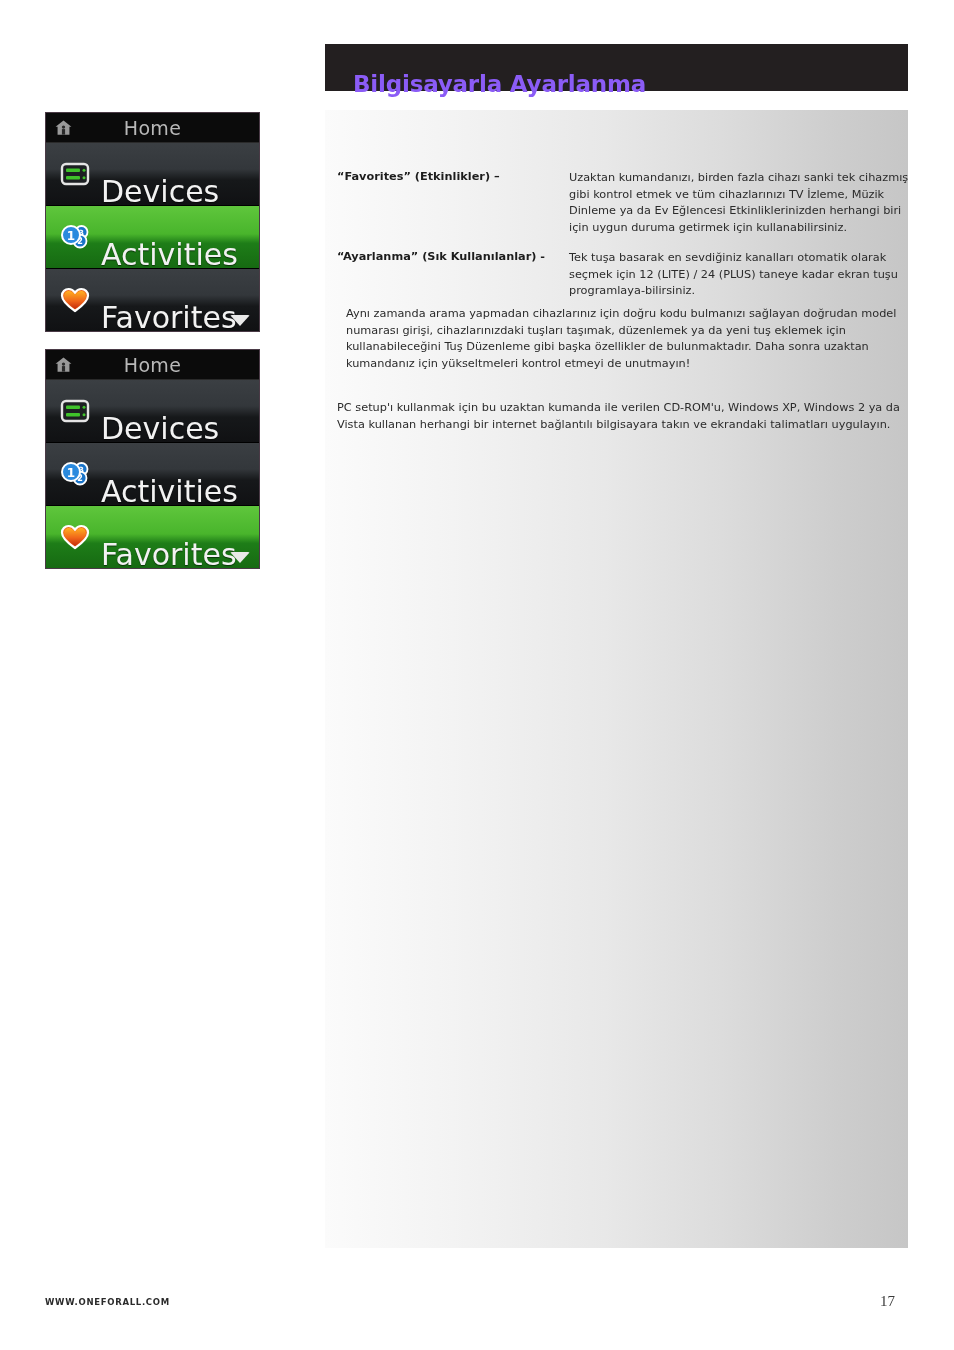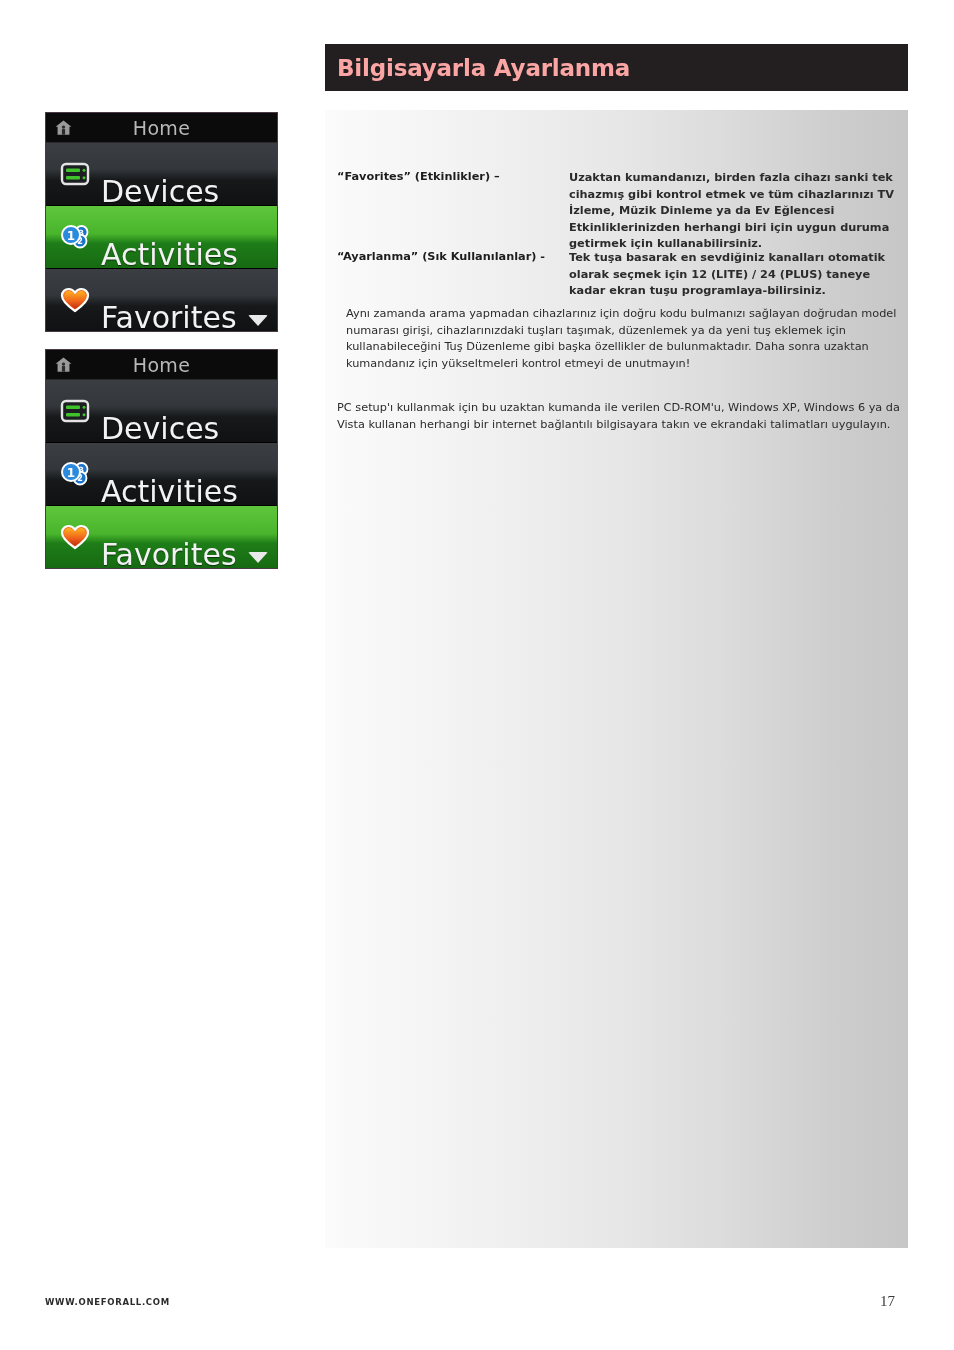--- a/index.html
+++ b/index.html
@@ -12,21 +12,21 @@
     height: 1350px;
     position: relative;
     font-family: "Liberation Sans", sans-serif;
     overflow: hidden;
   }
 
   
   .mockup {
     position: absolute;
     left: 45px;
-    width: 233px;
+    width: 215px;
     border: 1px solid #4a3a46;
     box-sizing: border-box;
     background: #6d28d9;
     overflow: hidden;
   }
   #mockup-1 { top: 112px; }
   #mockup-2 { top: 349px; }
 
   .screen-titlebar {
     height: 29px;
@@ -99,22 +99,22 @@
   
   .page-header {
     position: absolute;
     left: 325px;
     top: 44px;
     width: 583px;
     height: 47px;
     background: #231f20;
   }
   .page-header h1 {
-    margin: 0;
-    color: #fca5a5;
+    margin: 16px;
+    color: #8b5cf6;
     font-size: 23px;
     font-weight: bold;
     font-family: "DejaVu Sans", sans-serif;
     letter-spacing: -0.2px;
     position: absolute;
     left: 12px;
     top: 11px;
   }
 
   .content-panel {
@@ -158,21 +158,20 @@
   }
   .feature-desc {
     position: absolute;
     left: 232px;
     top: 0;
     width: 340px;
     font-size: 11.3px;
     line-height: 16.5px;
     color: #2b2b2b;
     font-family: "DejaVu Sans", sans-serif;
-    font-weight: bold;
   }
 
   
   .footer-url {
     position: absolute;
     left: 45px;
     top: 1297px;
     font-size: 8.5px;
     font-weight: bold;
     letter-spacing: 0.7px;
@@ -317,17 +316,17 @@
     <div class="feature-desc">Uzaktan kumandanızı, birden fazla cihazı sanki tek cihazmış gibi kontrol etmek ve tüm cihazlarınızı TV İzleme, Müzik Dinleme ya da Ev Eğlencesi Etkinliklerinizden herhangi biri için uygun duruma getirmek için kullanabilirsiniz.</div>
   </div>
 
   <div class="feature" id="feature-favorites">
     <div class="feature-term">“Ayarlanma” (Sık Kullanılanlar) -</div>
     <div class="feature-desc">Tek tuşa basarak en sevdiğiniz kanalları otomatik olarak seçmek için 12 (LITE) / 24 (PLUS) taneye kadar ekran tuşu programlaya-bilirsiniz.</div>
   </div>
 
   <div class="body-text" id="para-tail">Aynı zamanda arama yapmadan cihazlarınız için doğru kodu bulmanızı sağlayan doğrudan model numarası girişi, cihazlarınızdaki tuşları taşımak, düzenlemek ya da yeni tuş eklemek için kullanabileceğini Tuş Düzenleme gibi başka özellikler de bulunmaktadır. Daha sonra uzaktan kumandanız için yükseltmeleri kontrol etmeyi de unutmayın!</div>
 
-  <div class="body-text" id="para-pcsetup">PC setup'ı kullanmak için bu uzaktan kumanda ile verilen CD-ROM'u, Windows XP,  Windows 6 ya da Vista kullanan herhangi bir internet bağlantılı bilgisayara takın ve ekrandaki talimatları uygulayın.</div>
+  <div class="body-text" id="para-pcsetup">PC setup'ı kullanmak için bu uzaktan kumanda ile verilen CD-ROM'u, Windows XP,  Windows 2 ya da Vista kullanan herhangi bir internet bağlantılı bilgisayara takın ve ekrandaki talimatları uygulayın.</div>
 </div>
 
 <div class="footer-url">WWW.ONEFORALL.COM</div>
 <div class="footer-page">17</div>
 
 </body></html>

